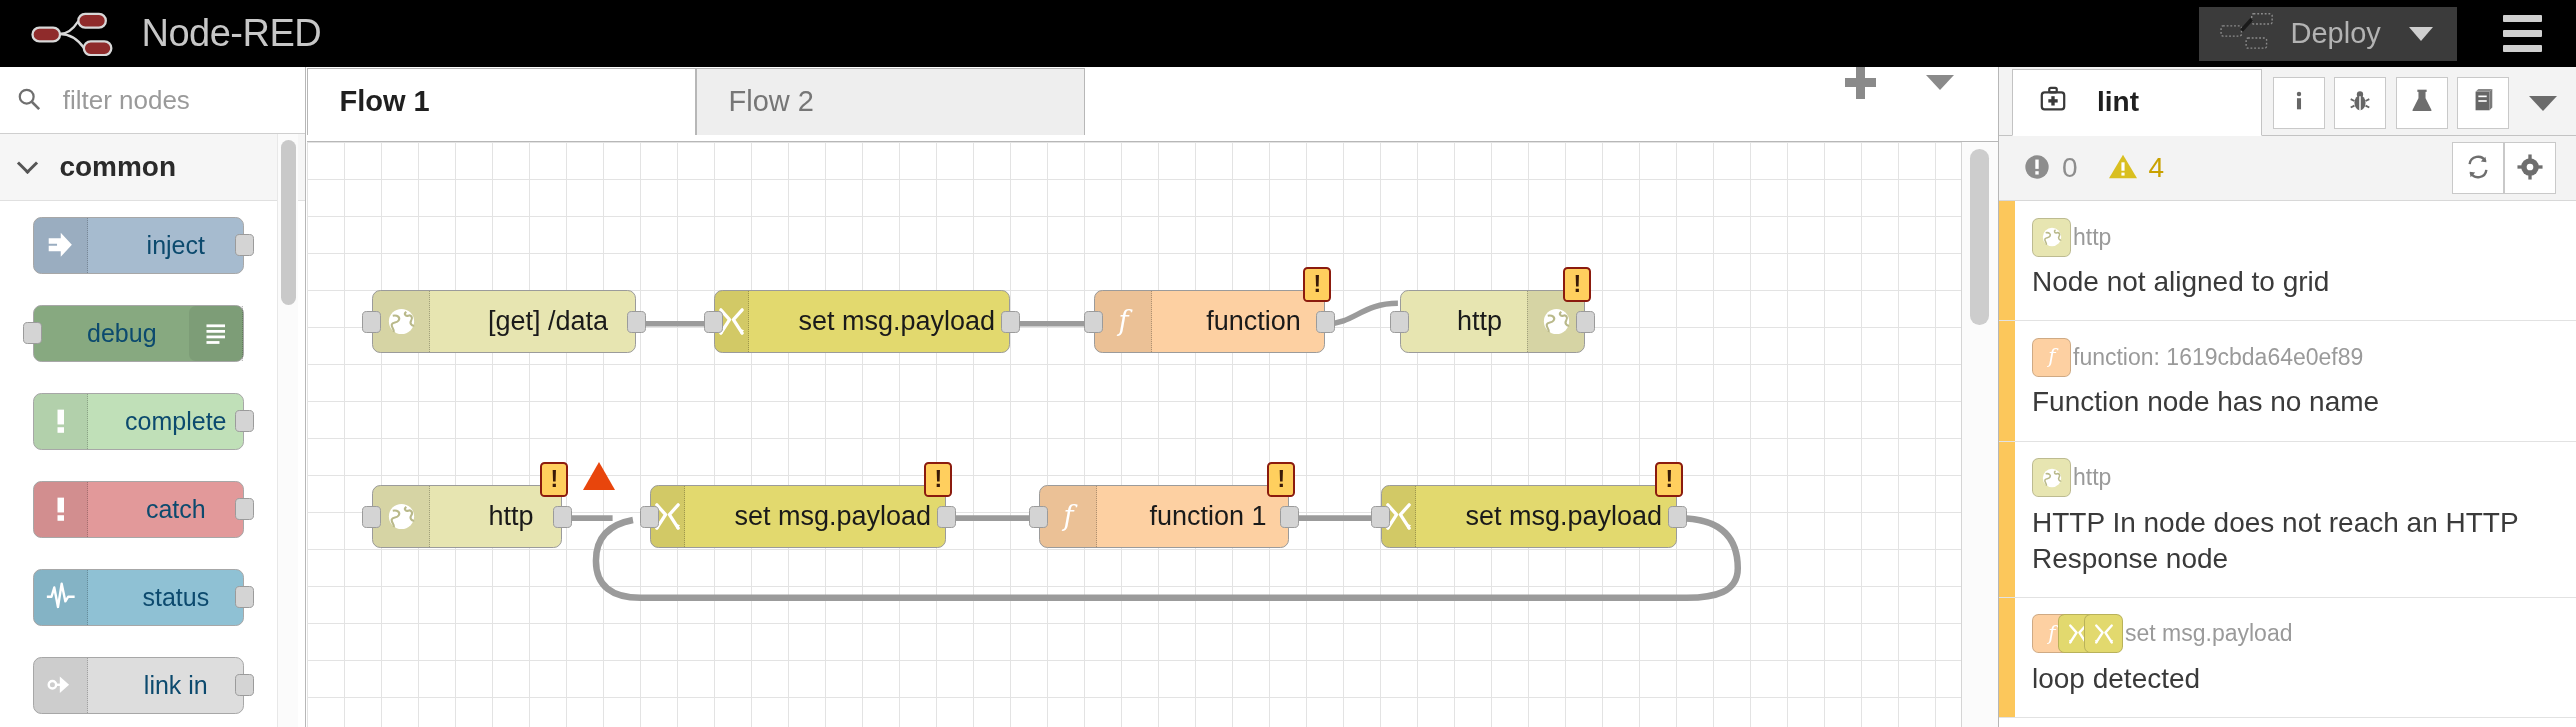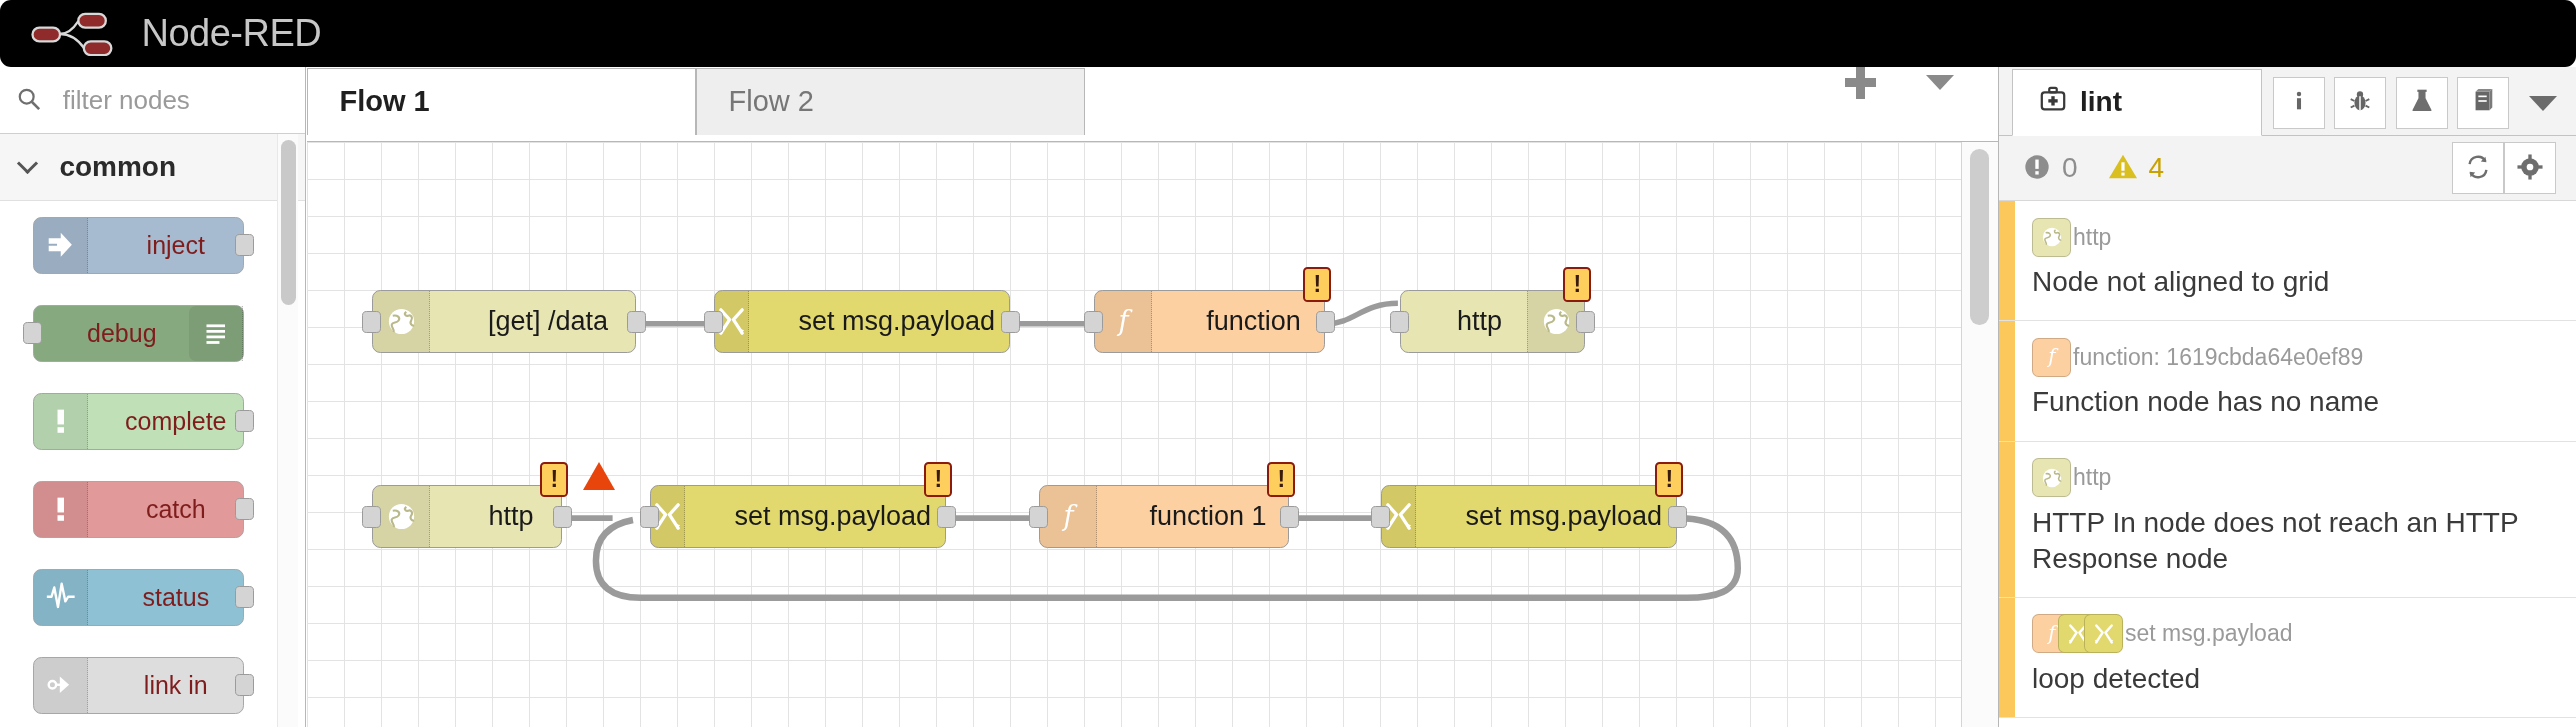--- a/index.html
+++ b/index.html
@@ -6,21 +6,21 @@
   html, body {
     width: 2576px; height: 728px;
     font-family: "Liberation Sans", sans-serif;
     background: #fff; overflow: hidden;
   }
   #app { position: relative; width: 2576px; height: 728px; }
 
   
   #header {
     position: absolute; top: 0; left: 0; width: 2576px; height: 67px;
-    background: #000; display: flex;  border-radius: 11px;
+    background: #000; display: flex; 
   }
   #brand { display: flex; align-items: center; padding-left: 30px; gap: 18.5px; }
   .logo-svg { display:block; }
   #brand-title { color: #c7c7c7; font-size: 38px; letter-spacing: -0.5px; }
   #header-right {
     margin-left: auto; display: flex; align-items: center; height: 67px;
     padding-right: 28px; gap: 41px;
   }
   #deploy-btn {
     display: flex; align-items: center; gap: 15px;
@@ -64,21 +64,21 @@
   .pnode {
     position: relative; width: 211px; height: 57px; border-radius: 8.3px;
     border: 1.9px solid #a7a7a7; display: flex; align-items: center; overflow: visible;
   }
   .pnode .icon-box {
     width: 54px; height: 100%; display:flex; align-items:center; justify-content:center;
     border-right: 0.9px dotted rgba(0,0,0,.22); border-radius: 6.5px 0 0 6.5px;
     background: rgba(0,0,0,.07);
   }
   .pnode .pn-label {
-    flex: 1; text-align: center; font-size: 25px; color: #7f1d1d; padding-right: 7.4px; margin-left: 28px;
+    flex: 1; text-align: center; font-size: 25px; color: #0c4a6e; padding-right: 7.4px; margin-left: 28px;
   }
   .port {
     position: absolute; width: 19.4px; height: 22px; background: #d4d4d4;
     border: 1.9px solid #9b9b9b; border-radius: 4.6px; top: 50%; margin-top: -11px;
   }
   .port.out { right: -11px; }
   .port.in  { left: -11px; }
 
   
   #palette-vbar {
@@ -170,21 +170,21 @@
   #sidebar {
     position: absolute; top: 67px; left: 1998px; width: 578px; height: 661px;
     background: #f3f3f3; border-left: 1.9px solid #b7b7b7;
   }
   #sb-tabs {
     height: 69px; display: flex; align-items: flex-end; background: #f3f3f3;
     border-bottom: 0.9px solid #c3c3c3; padding-left: 13px;
   }
   #sb-tab-lint {
     height: 67px; min-width: 250px; background: #fff; border: 0.9px solid #c3c3c3;
-    border-bottom: 0.9px solid #fff; display: flex; align-items: center; gap: 13px;
+    border-bottom: 0.9px solid #fff; display: flex; align-items: center; gap: 30px;
     padding: 0 26px; font-size: 28px; font-weight: bold; color: #1f1f1f;
     position: relative; top: 0.9px; cursor: pointer;
   }
   .sb-icon-btn {
     width: 52px; height: 52px; border: 0.9px solid #c9c9c9; background: #fff;
     display: flex; align-items: center; justify-content: center; cursor: pointer;
     margin-bottom: 6.5px;
   }
   #sb-tab-right { margin-left: 11px; display: flex; align-items: flex-end; gap: 9.3px; }
   #sb-tabs-caret {
@@ -228,20 +228,39 @@
       <span>
         <svg class="logo-svg" width="93" height="44" viewBox="0 0 100 48">
           <rect x="2" y="17" width="30" height="15" rx="7.5" fill="#8f2b2b" stroke="#d8d8d8" stroke-width="2.5"></rect>
           <rect x="52" y="2" width="30" height="15" rx="7.5" fill="#8f2b2b" stroke="#d8d8d8" stroke-width="2.5"></rect>
           <rect x="58" y="32" width="30" height="15" rx="7.5" fill="#8f2b2b" stroke="#d8d8d8" stroke-width="2.5"></rect>
           <path d="M32 24 Q 43 24 52 10" stroke="#d8d8d8" stroke-width="2.5" fill="none"></path>
           <path d="M32 24 Q 47 24 58 39" stroke="#d8d8d8" stroke-width="2.5" fill="none"></path>
         </svg>
       </span>
       <span id="brand-title">Node-RED</span>
+    </div>
+    <div id="header-right">
+      <div id="deploy-btn">
+        <span>
+          <svg width="56" height="39" viewBox="0 0 60 42">
+            <rect x="1" y="16" width="22" height="11" rx="2" fill="#3a3a3a" stroke="#8c8c8c" stroke-width="1.5" stroke-dasharray="2 2"></rect>
+            <rect x="34" y="3" width="22" height="11" rx="2" fill="#3a3a3a" stroke="#8c8c8c" stroke-width="1.5" stroke-dasharray="2 2"></rect>
+            <rect x="28" y="29" width="22" height="11" rx="2" fill="#3a3a3a" stroke="#8c8c8c" stroke-width="1.5" stroke-dasharray="2 2"></rect>
+            <path d="M23 21 L34 9" stroke="#1a1a1a" stroke-width="4" fill="none"></path>
+          </svg>
+        </span>
+        <span>Deploy</span>
+        <span class="caret"></span>
+      </div>
+      <div id="hamburger">
+        <span></span>
+          <span></span>
+          <span></span>
+      </div>
     </div>
   </div>
 
   <div id="palette">
     <div id="palette-search">
       <span class="s-icon">
         <svg width="24" height="24" viewBox="0 0 26 26">
           <circle cx="10.5" cy="10.5" r="7.5" fill="none" stroke="#6f6f6f" stroke-width="2.4"></circle>
           <line x1="16" y1="16" x2="24" y2="24" stroke="#6f6f6f" stroke-width="2.8"></line>
         </svg>

